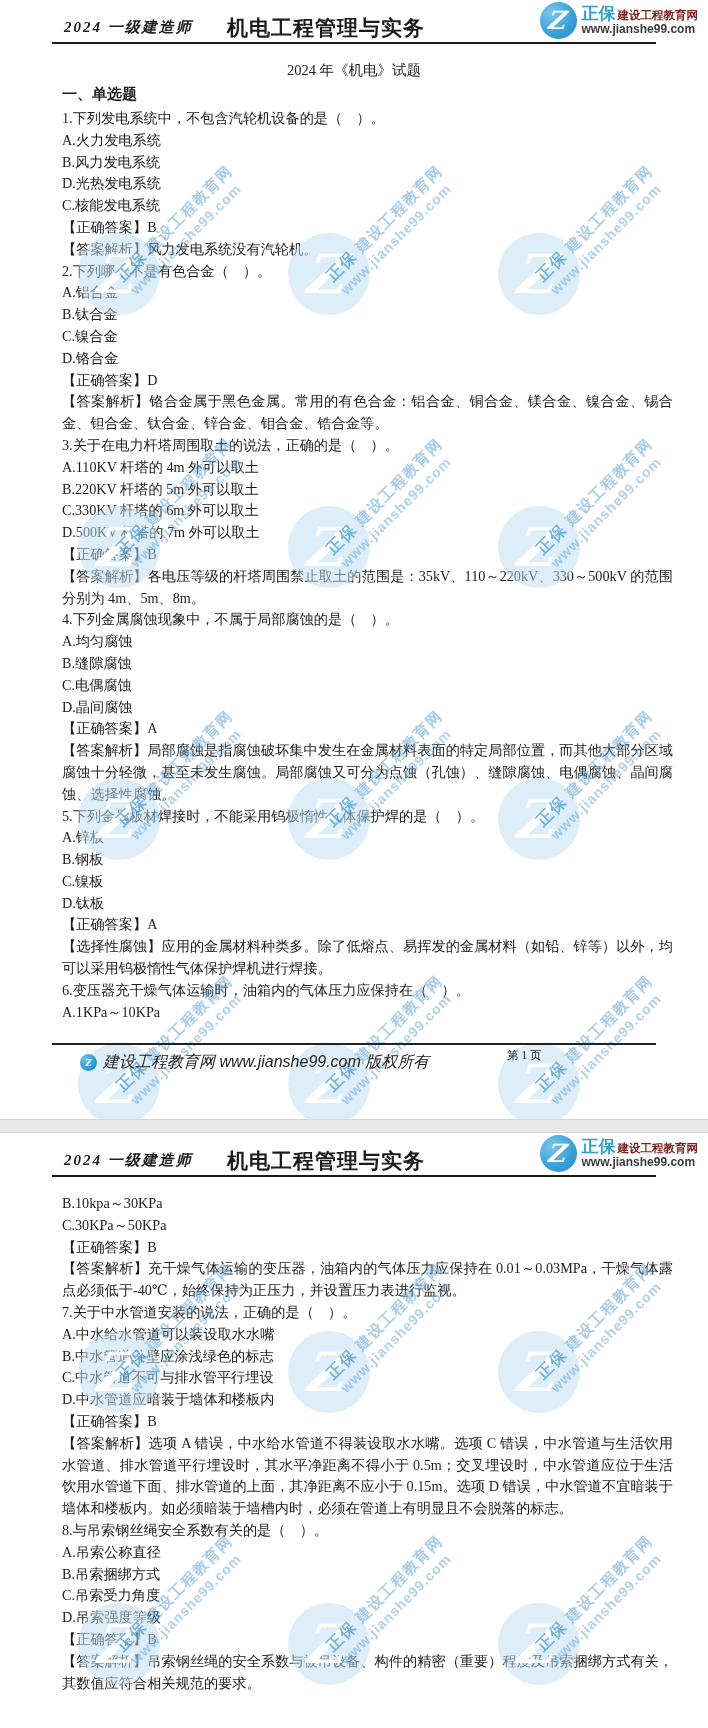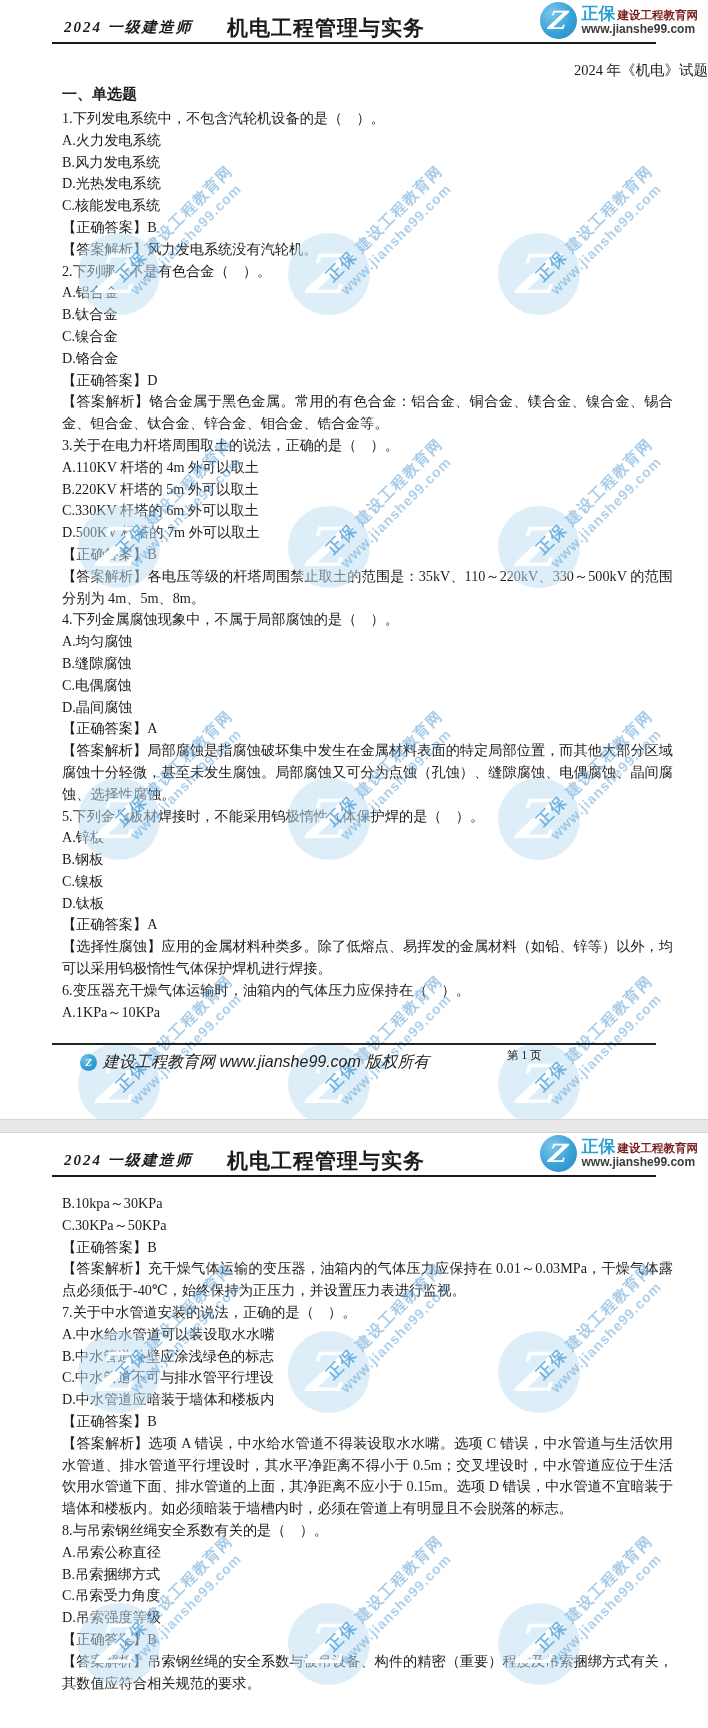--- a/index.html
+++ b/index.html
@@ -28,21 +28,21 @@
   .brand-txt { margin-left:5px; line-height:1.05; white-space:nowrap; }
   .brand-row1 { display:flex; align-items:baseline; }
   .brand-zb { color:#2ba0d4; font-size:17px; font-weight:bold;
               font-family:"Liberation Sans","DejaVu Sans",sans-serif; }
   .brand-rest { color:#7a1f1f; font-size:11.5px; font-weight:bold; margin-left:2px;
                 font-family:"Liberation Sans","DejaVu Sans",sans-serif; }
   .brand-url { color:#3a3a3a; font-size:12px; font-weight:bold;
                font-family:"Liberation Sans","DejaVu Sans",sans-serif; }
 
   
-  .doc-title { margin-top:15px; text-align:right; font-size:14.5px; line-height:22px; position:relative; z-index:1; }
+  .doc-title { margin-top:15px; text-align:center; font-size:14.5px; line-height:22px; position:relative; z-index:1; }
   .doc-section { margin:2px 0 0 62px; font-weight:bold; font-size:15px; line-height:23px; position:relative; z-index:1; }
   .page-lines { margin:2px 35px 0 62px; position:relative; z-index:1; }
   .page-2 .page-lines { margin-top:16px; }
   .line { font-size:14.2px; line-height:21.8px; text-align:justify; word-break:break-all; }
 
   
   .ftr { position:absolute; left:52px; right:52px; top:1043px; border-top:2px solid #222;
          padding-top:7px; display:flex; align-items:center; z-index:3; background:transparent; }
   .ftr-logo { width:17px; height:17px; border-radius:50%;
               background:radial-gradient(circle at 32% 30%, #6fc0e8 0%, #2f9cd4 60%, #2187c2 100%);

